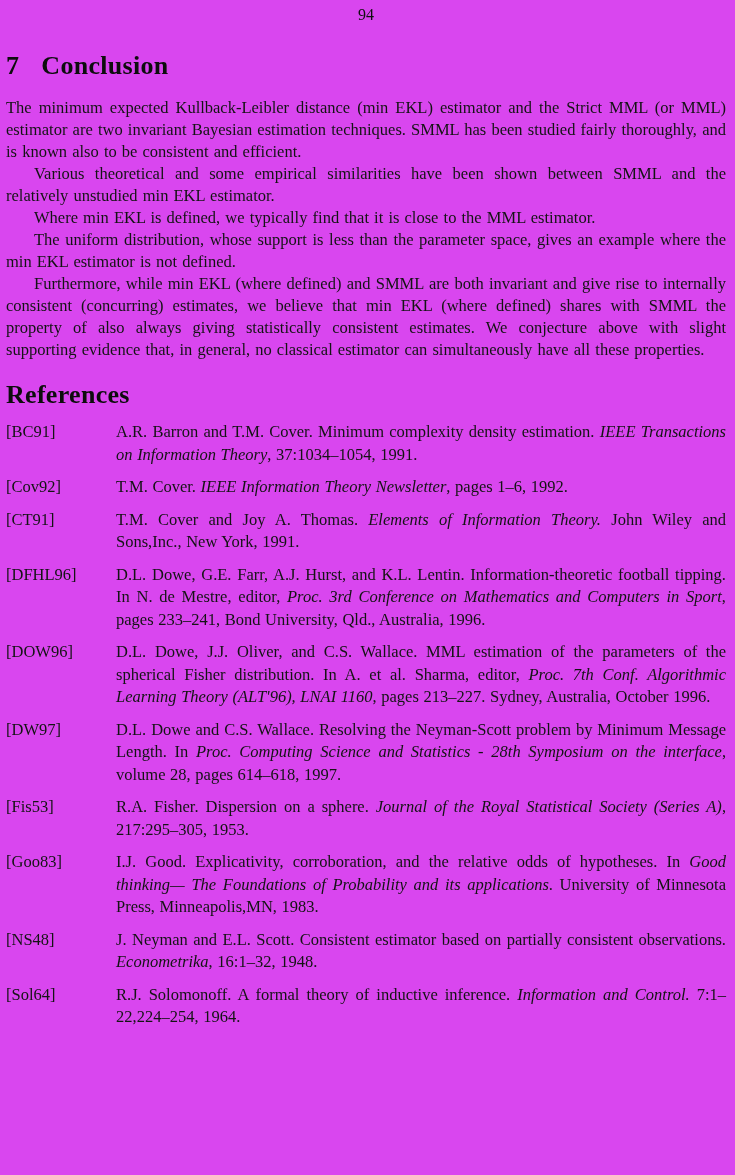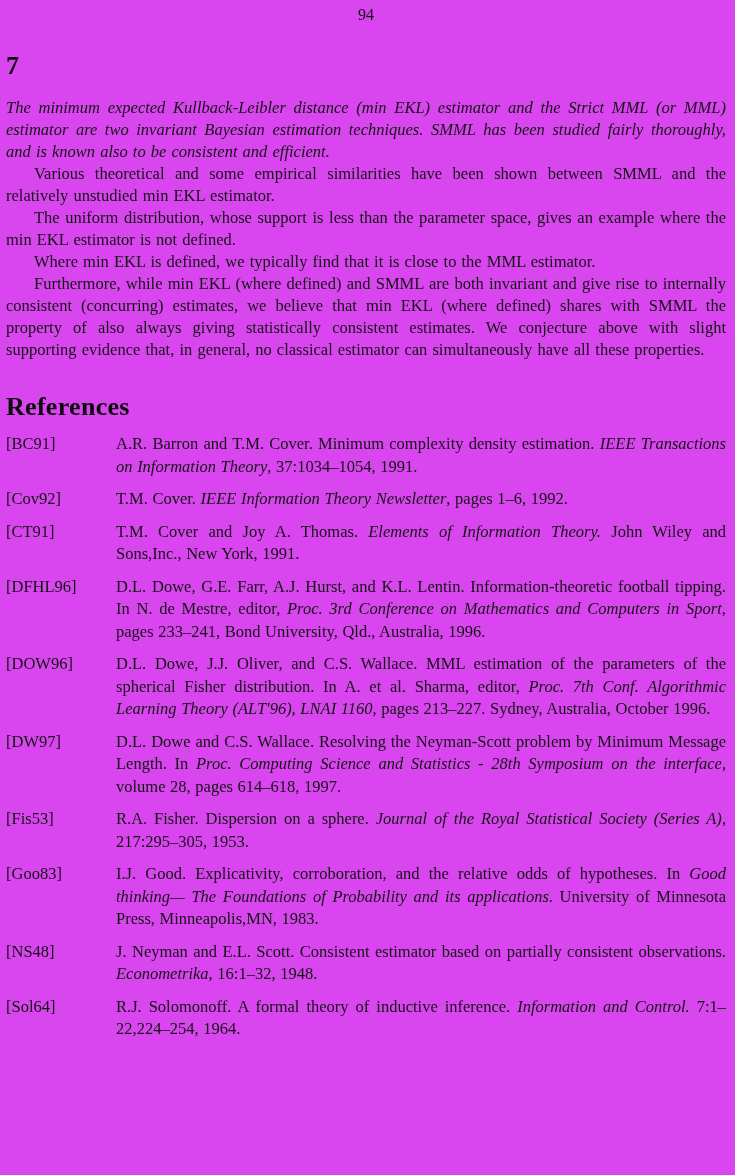--- a/index.html
+++ b/index.html
@@ -45,27 +45,26 @@
   .para {
     margin: 0;
     font-size: 16.5px;
     line-height: 22px;
     text-align: justify;
     text-indent: 28px;
     word-spacing: 1px;
   }
   .para.first {
     text-indent: 0;
-    font-style: italic;
   }
   .refs-heading {
     font-weight: bold;
     font-size: 26px;
     line-height: 28px;
-    margin-top: 32px;
+    margin-top: 20px;
     letter-spacing: 0.3px;
     color: #0d0d0d;
   }
   .refs-list {
     margin-top: 12px;
   }
   .ref-item {
     display: grid;
     grid-template-columns: 67px 1fr;
     margin-bottom: 10px;
@@ -86,27 +85,28 @@
 </style>
 </head>
 <body>
 
 <div class="page">
 
   <div class="page-number">94</div>
 
   <div class="section-heading">
     <span class="sec-num">7</span>
+    <span class="sec-title">Conclusion</span>
   </div>
 
   <div class="paragraphs">
       <p class="para first">The minimum expected Kullback-Leibler distance (min EKL) estimator and the Strict MML (or MML) estimator are two invariant Bayesian estimation techniques.  SMML has been studied fairly thoroughly, and is known also to be consistent and efficient.</p>
       <p class="para">Various theoretical and some empirical similarities have been shown between SMML and the relatively unstudied min EKL estimator.</p>
+      <p class="para">Where min EKL is defined, we typically find that it is close to the MML estimator.</p>
       <p class="para">The uniform distribution, whose support is less than the parameter space, gives an example where the min EKL estimator is not defined.</p>
-      <p class="para">Where min EKL is defined, we typically find that it is close to the MML estimator.</p>
       <p class="para">Furthermore, while min EKL (where defined) and SMML are both invariant and give rise to internally consistent (concurring) estimates, we believe that min EKL (where defined) shares with SMML the property of also always giving statistically consistent estimates. We conjecture above with slight supporting evidence that, in general, no classical estimator can simultaneously have all these properties.</p>
     </div>
 
   <div class="refs-heading">References</div>
 
   <div class="refs-list">
       <div class="ref-item">
         <div class="ref-label">[BC91]</div>
         <div class="ref-body"><span>A.R. Barron and T.M. Cover.  Minimum complexity density estimation.  </span><span class="it">IEEE Transactions on Information Theory</span><span>, 37:1034–1054, 1991.</span></div>
       </div>

